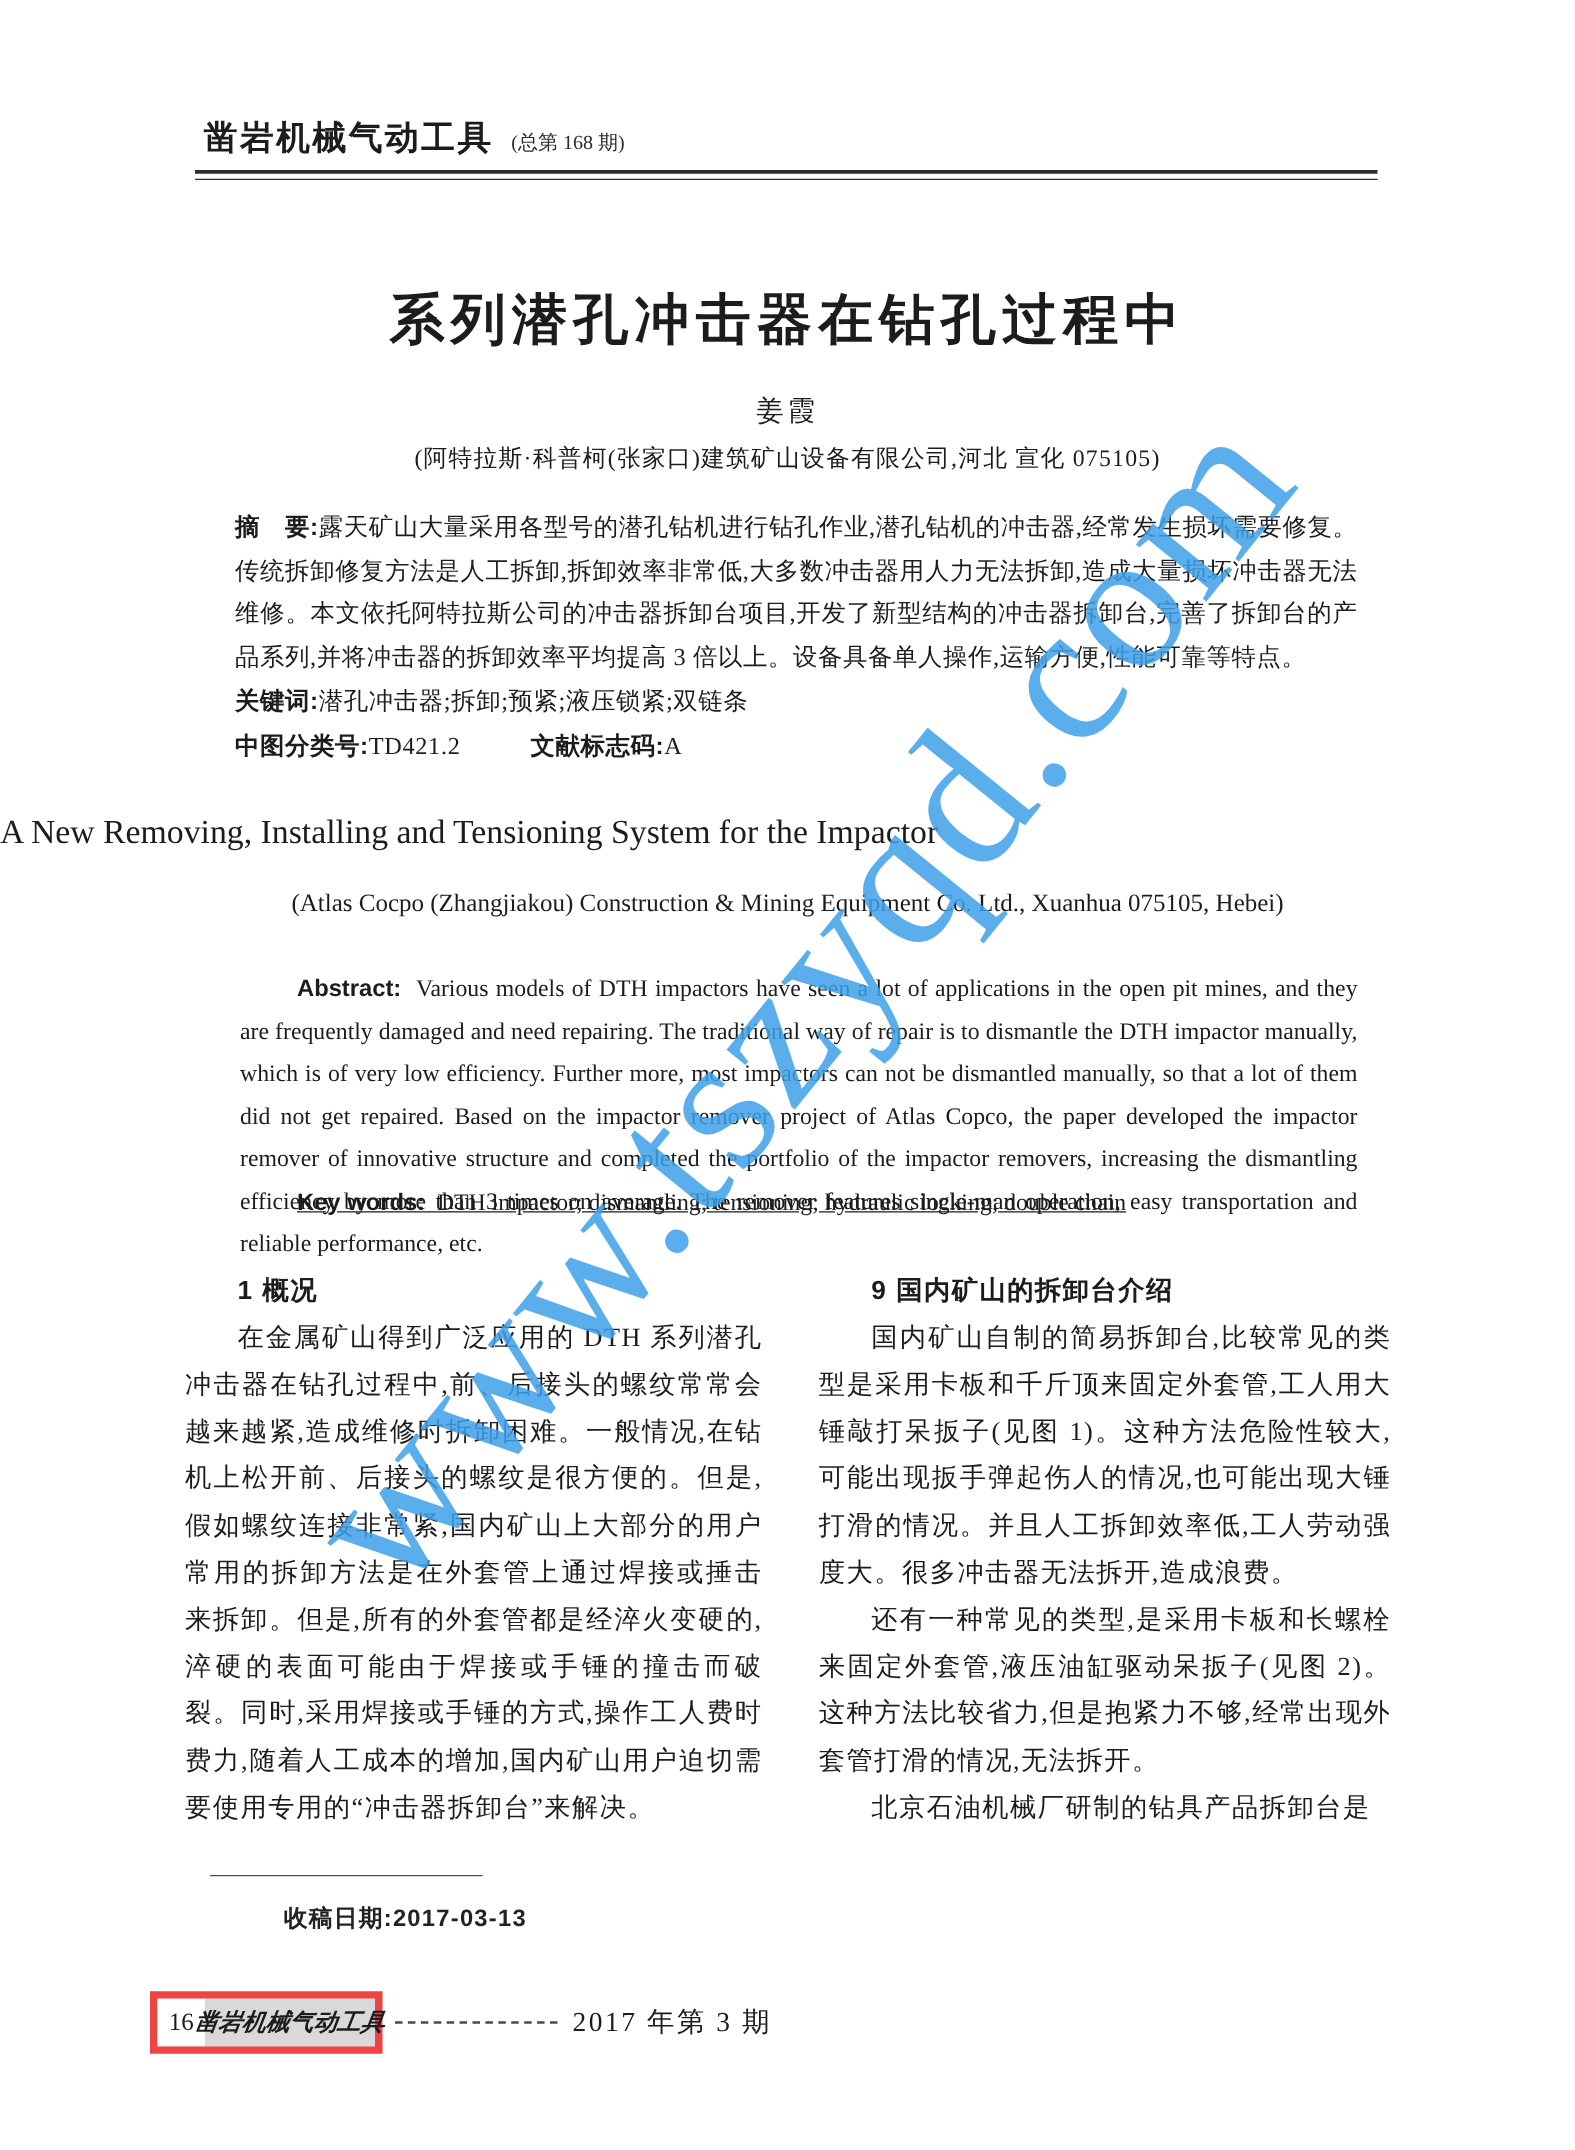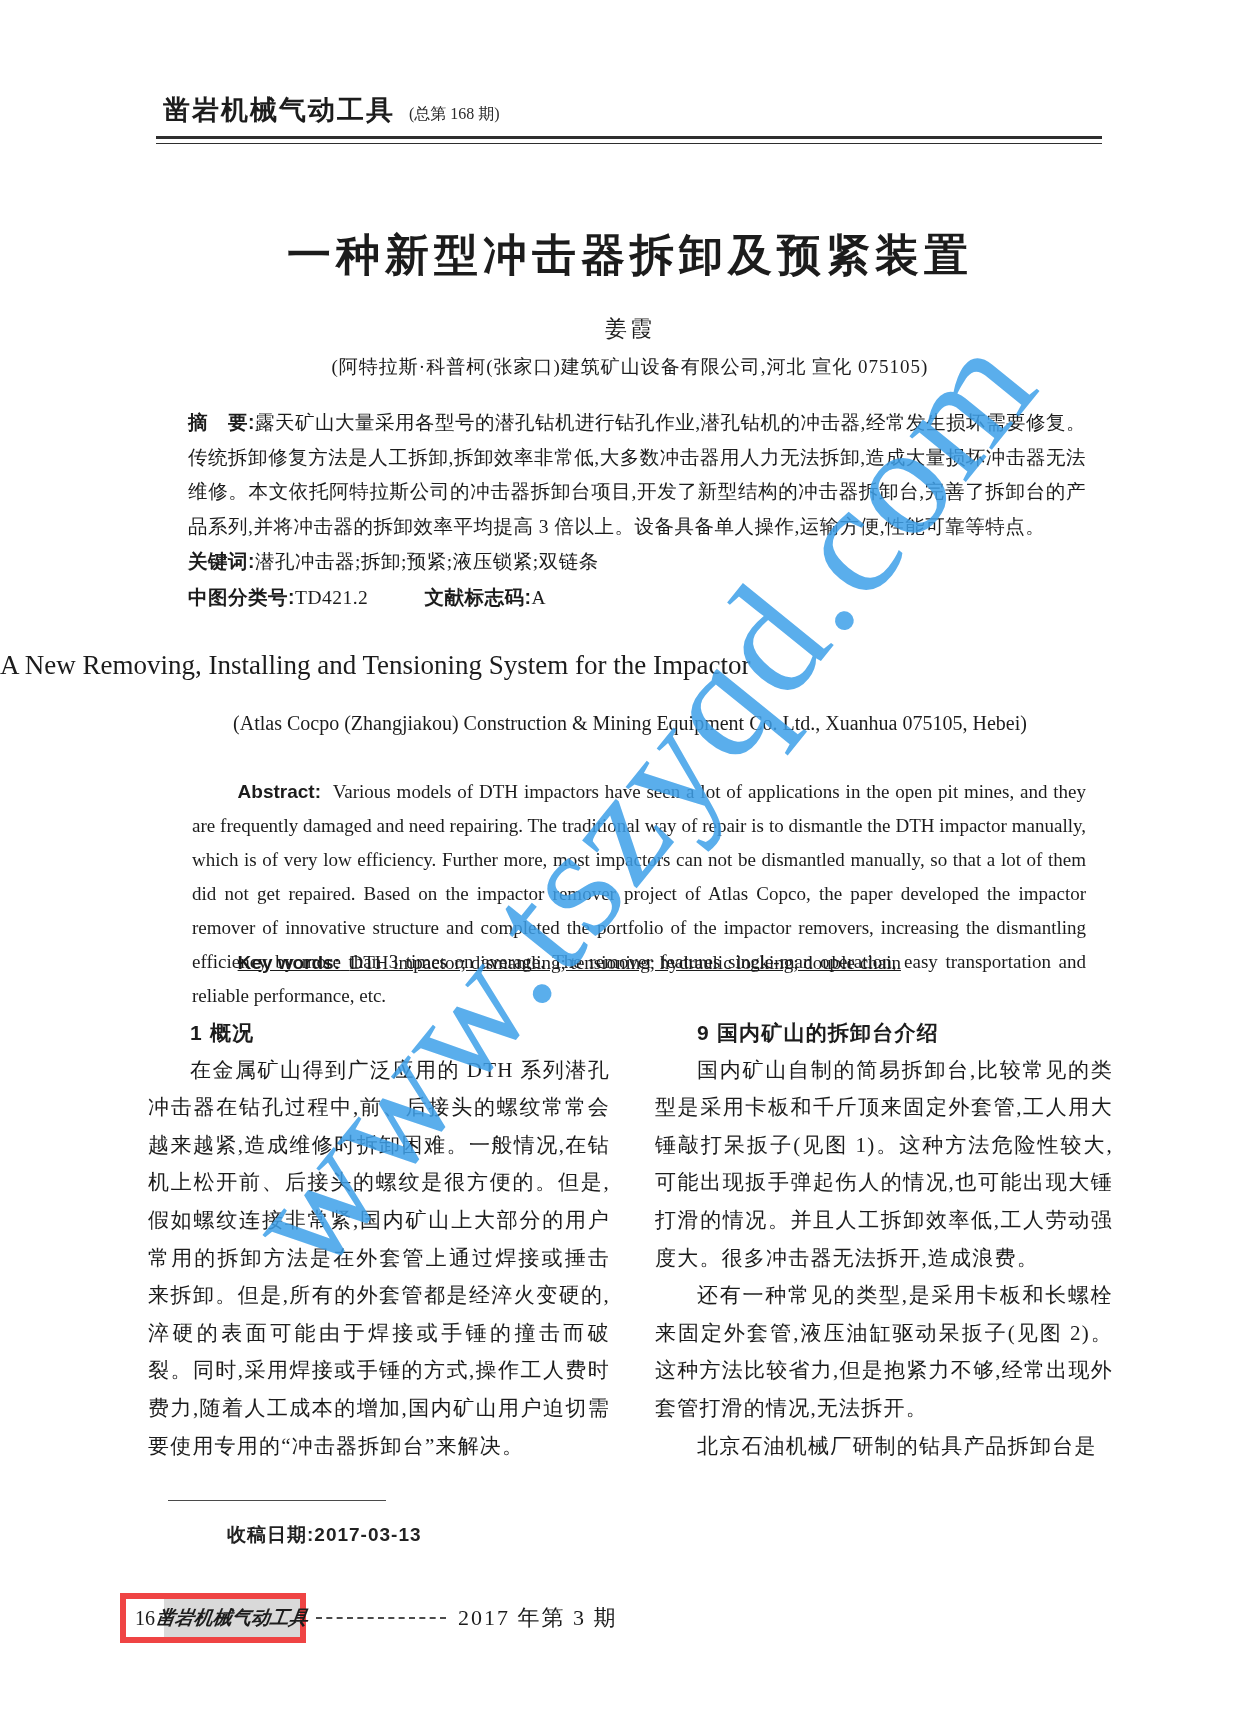--- a/index.html
+++ b/index.html
@@ -64,21 +64,21 @@
 <body>
 
 <div class="page">
 
   <div class="journal-head">
     <span class="jname">凿岩机械气动工具</span>
     <span class="jissue">(总第 168 期)</span>
   </div>
   <div class="head-rule"></div>
 
-  <div class="cn-title">一种新型冲击器拆卸及预紧装置</div>
+  <div class="cn-title">系列潜孔冲击器在钻孔过程中</div>
   <div class="cn-author">姜霞</div>
   <div class="cn-affil">(阿特拉斯·科普柯(张家口)建筑矿山设备有限公司,河北 宣化 075105)</div>
 
   <div class="cn-abs">
     <p><span class="lbl">摘　要:</span><span>露天矿山大量采用各型号的潜孔钻机进行钻孔作业,潜孔钻机的冲击器,经常发生损坏需要修复。传统拆卸修复方法是人工拆卸,拆卸效率非常低,大多数冲击器用人力无法拆卸,造成大量损坏冲击器无法维修。本文依托阿特拉斯公司的冲击器拆卸台项目,开发了新型结构的冲击器拆卸台,完善了拆卸台的产品系列,并将冲击器的拆卸效率平均提高 3 倍以上。设备具备单人操作,运输方便,性能可靠等特点。</span></p>
     <p><span class="lbl">关键词:</span><span>潜孔冲击器;拆卸;预紧;液压锁紧;双链条</span></p>
     <p><span class="lbl">中图分类号:</span><span>TD421.2</span><span class="clc-gap"></span><span class="lbl">文献标志码:</span><span>A</span></p>
   </div>
 
   <div class="en-title">A New Removing, Installing and Tensioning System for the Impactor</div>

